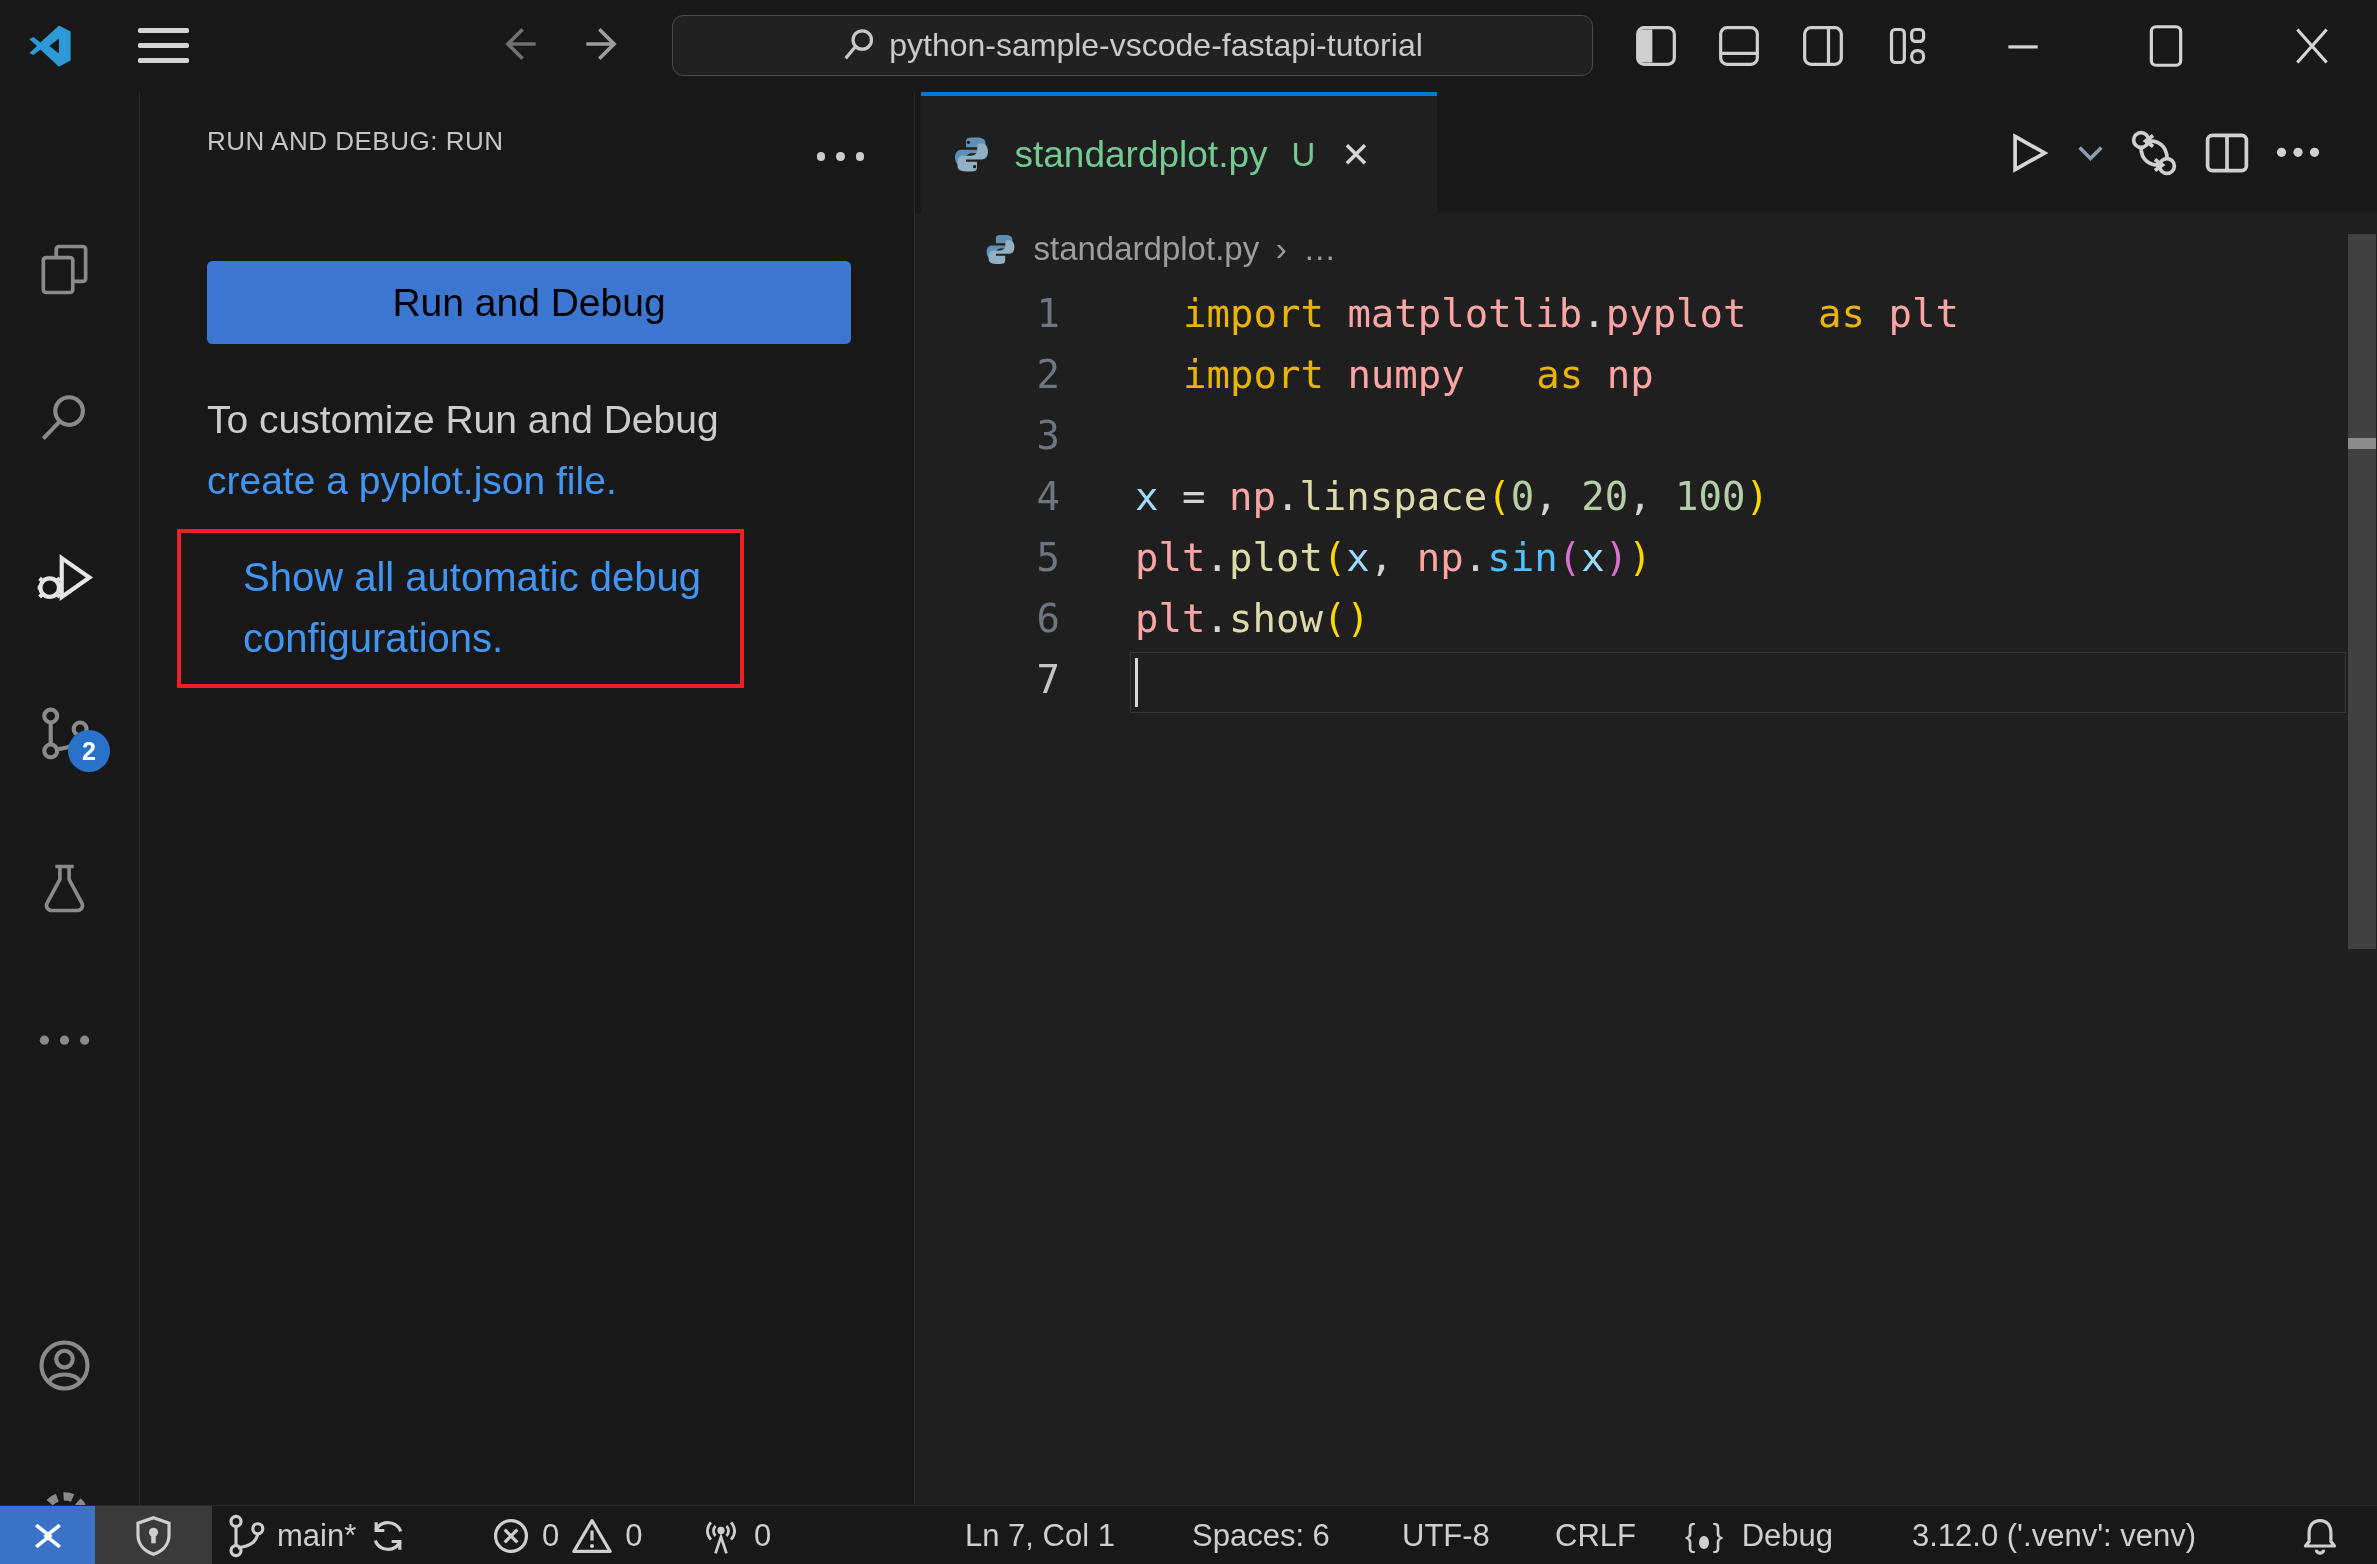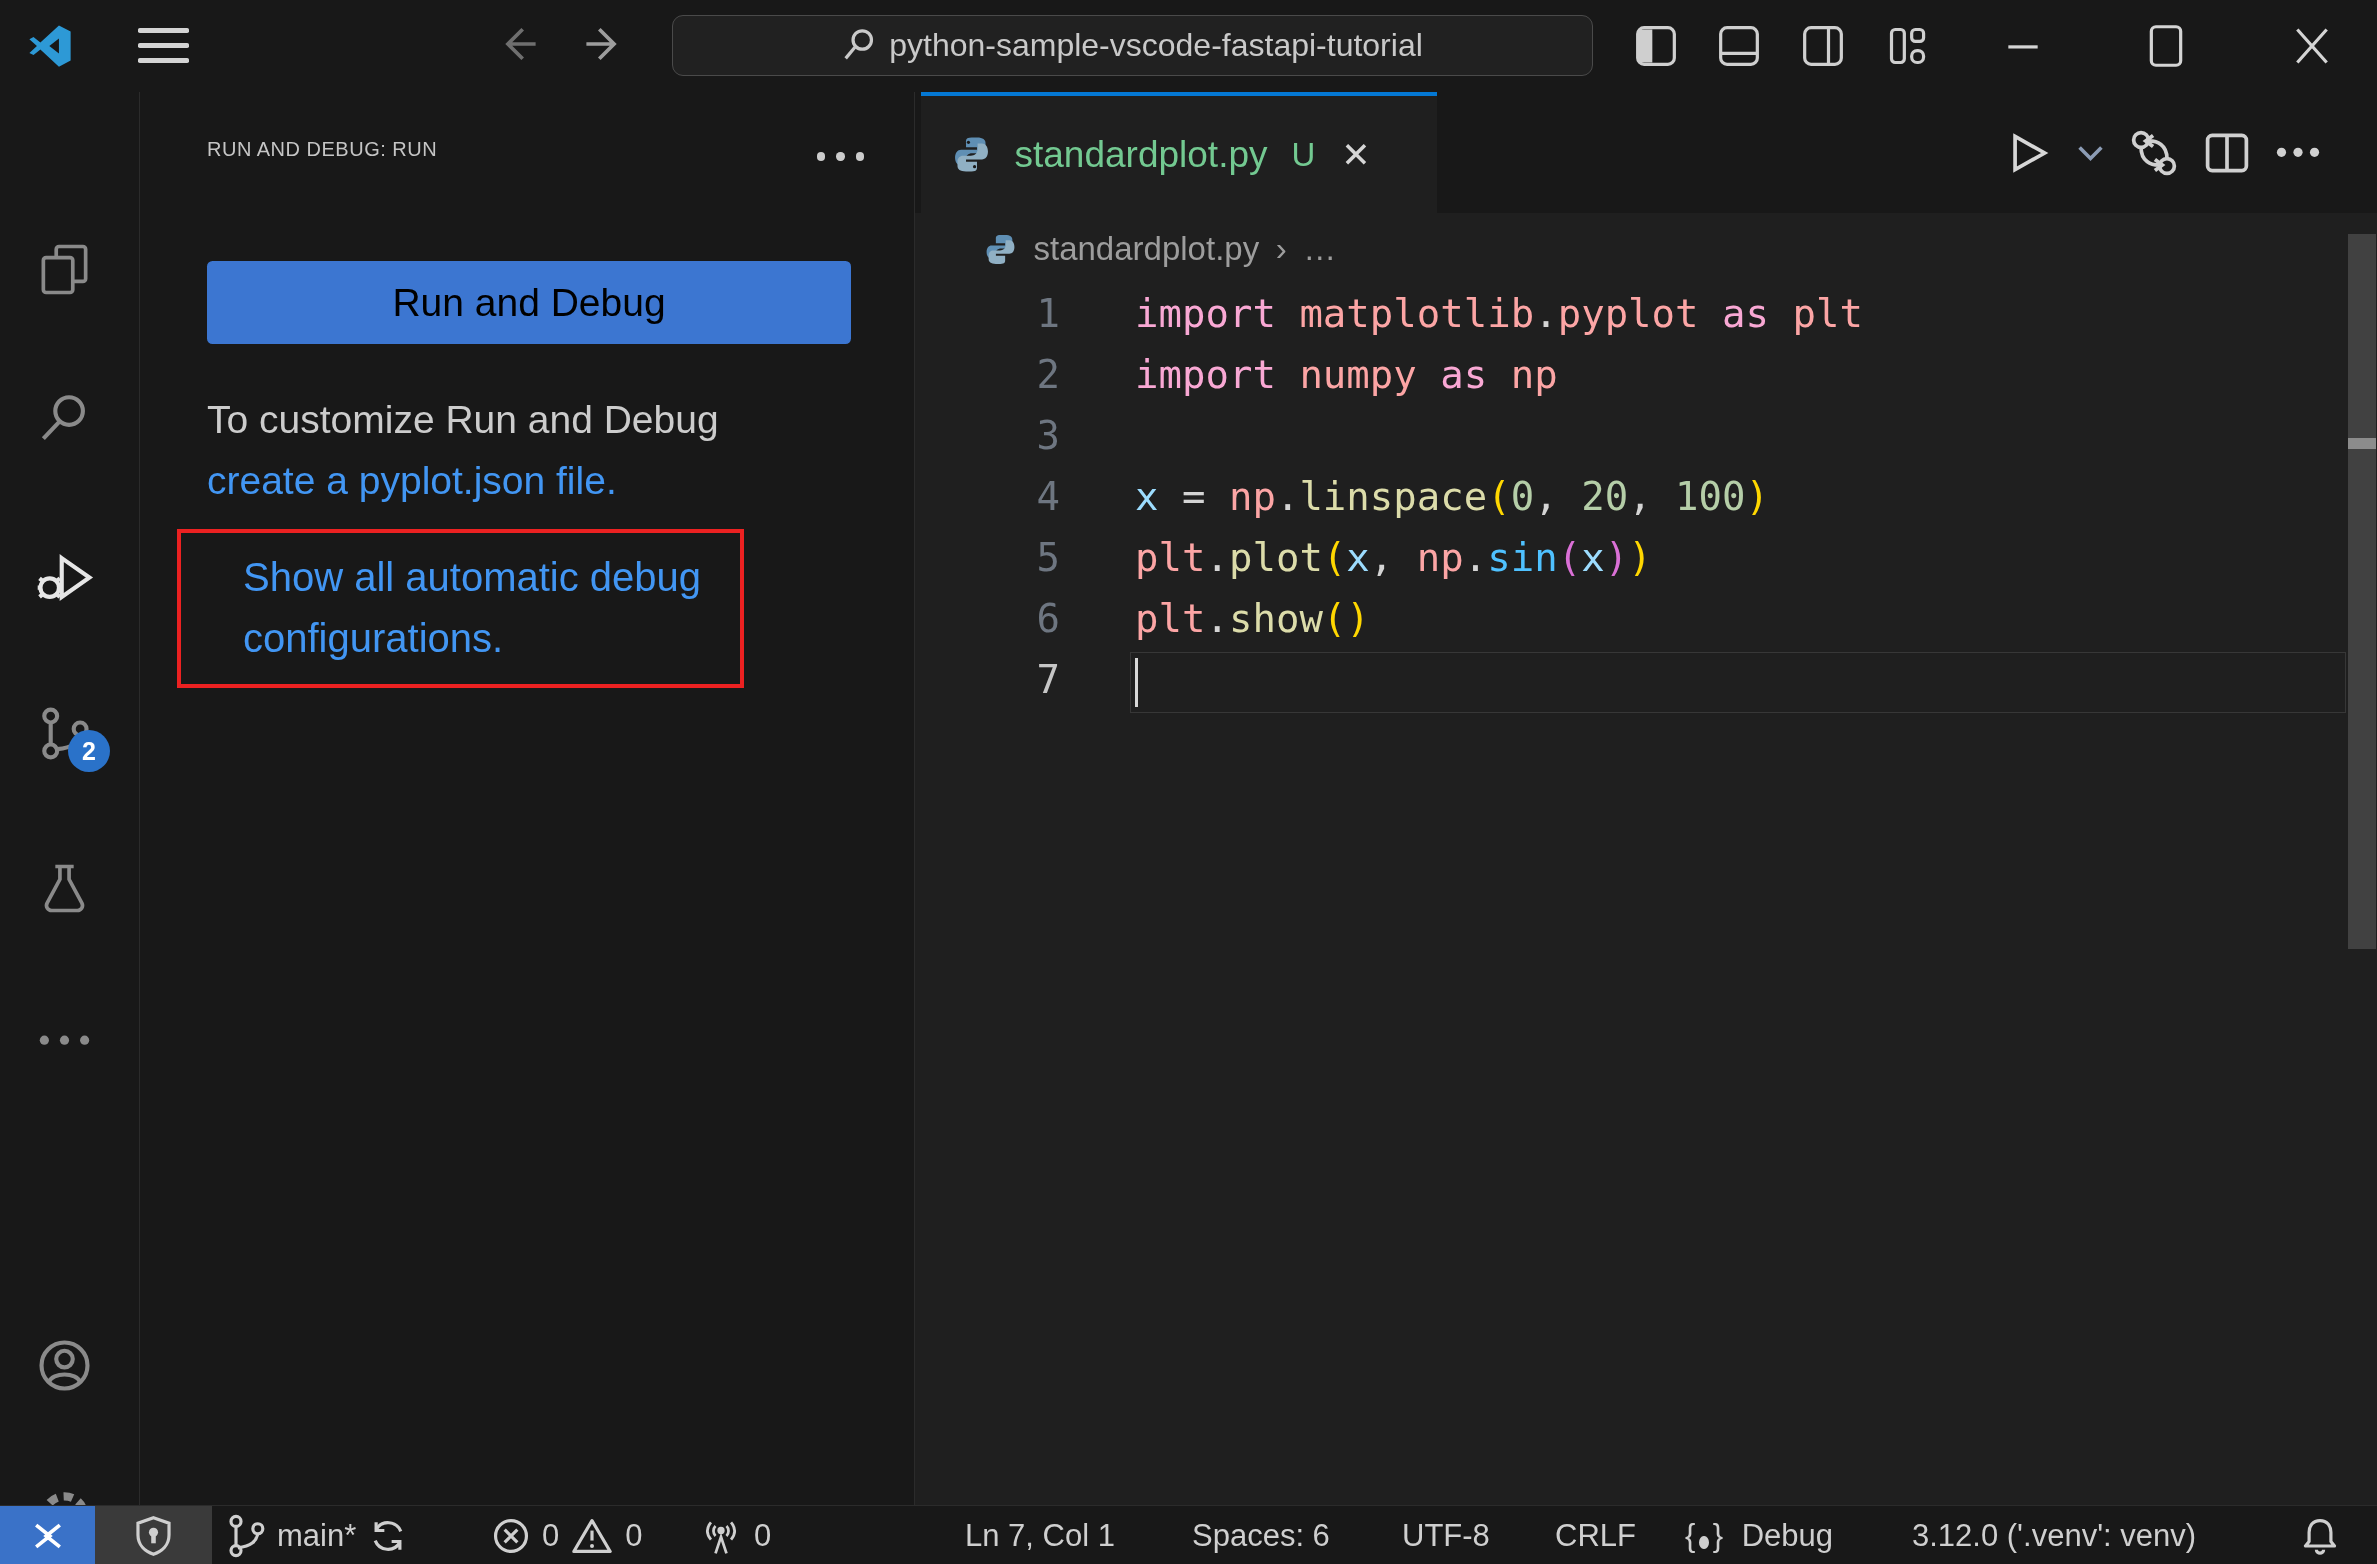--- a/index.html
+++ b/index.html
@@ -20,21 +20,21 @@
   
   #activitybar{position:absolute;left:0;top:92px;width:139px;height:1413px;background:#181818;border-right:0.9px solid #2b2b2b;}
   .ab-icon{position:absolute;left:17.4px;width:95px;height:59px;display:flex;align-items:center;justify-content:center;}
   .badge{position:absolute;border-radius:50%;background:var(--badge);color:#fff;font-size:25px;font-weight:bold;
          display:flex;align-items:center;justify-content:center;}
   #br-badge{position:absolute;left:53px;top:1432px;width:62px;height:40px;border-radius:13px;background:#4a4a4a;
             color:#ececec;font-size:25px;font-weight:bold;display:flex;align-items:center;justify-content:center;}
 
   
   #sidebar{position:absolute;left:140px;top:92px;width:774px;height:1413px;background:#181818;}
-  #sidebar-header{position:absolute;left:67px;top:46px;font-size:20px;color:#c5c5c5;letter-spacing:0.5px;}
+  #sidebar-header{position:absolute;left:67px;top:34px;font-size:26px;color:#c5c5c5;letter-spacing:0.5px;}
   #sidebar-more{position:absolute;left:677px;top:48px;width:55px;height:33px;display:flex;align-items:center;gap:11px;cursor:pointer;}
   #sidebar-more i{width:8.3px;height:8.3px;border-radius:50%;background:#cccccc;}
   #run-debug-btn{position:absolute;left:67px;top:169px;width:644px;height:83px;border:none;border-radius:5.5px;
                  background:var(--button);color:#000000;font-size:39px;font-family:"Liberation Sans",sans-serif;cursor:pointer;}
   #customize-text{position:absolute;left:67px;top:297px;font-size:39px;line-height:61px;color:#cccccc;}
   .link{color:var(--link);cursor:pointer;}
   #red-box{position:absolute;left:37px;top:437px;width:567px;height:159px;border:4.6px solid var(--red);box-sizing:border-box;}
   #auto-debug-link{position:absolute;left:67px;top:455px;font-size:40px;line-height:61px;color:var(--link);cursor:pointer;margin-left:36px;}
 
   
@@ -47,21 +47,21 @@
   #tab-dirty{margin-left:24px;font-size:33px;color:var(--untracked);}
   #tab-close{margin-left:26px;font-size:35px;color:#d6d6d6;cursor:pointer;}
   #editor-toolbar{position:absolute;left:1089px;top:0;height:121px;display:flex;align-items:center;gap:24px;}
   #breadcrumb{position:absolute;left:69px;top:121px;height:72px;display:flex;align-items:center;gap:16.5px;
               font-size:33px;color:#9d9d9d;}
   #code-rows{position:absolute;left:0;top:191px;width:1463px;font-family:"DejaVu Sans Mono","Liberation Mono",monospace;font-size:39px;}
   .code-row{height:61px;display:flex;align-items:center;}
   .gutter{width:145px;text-align:right;color:#6e7681;flex:0 0 auto;}
   .gutter.active{color:#c6c6c6;}
   .code-text{margin-left:75px;white-space:pre;color:#d4d4d4;}
-  .tk-kw{color:#f9a8d4;} .tk-mod{color:#fca5a5;} .tk-fn{color:#dcdcaa;} .tk-fnb{color:#4fc1ff;}
+  .tk-kw{color:#eab308;margin-left:48px;} .tk-mod{color:#fca5a5;} .tk-fn{color:#dcdcaa;} .tk-fnb{color:#4fc1ff;}
   .tk-var{color:#9cdcfe;} .tk-num{color:#b5cea8;} .tk-op{color:#d4d4d4;} .tk-b1{color:#ffd700;} .tk-b2{color:#da70d6;}
   #current-line{position:absolute;left:215px;top:560px;width:1216px;height:61px;border:1.8px solid #373737;box-sizing:border-box;}
   #cursor{position:absolute;left:220px;top:566px;width:2.8px;height:49px;background:#d8d8d8;}
   #scrollbar{position:absolute;left:1433px;top:142px;width:27.5px;height:715px;background:#414141;}
   #scroll-marker{position:absolute;left:0;top:204px;width:27.5px;height:11px;background:#8c8c8c;}
 
   
   #statusbar{position:absolute;left:0;top:1505px;width:2377px;height:60px;background:#181818;border-top:0.9px solid #2b2b2b;font-size:31px;color:#cfcfcf;}
   .sb-item{position:absolute;top:0;height:60px;display:flex;align-items:center;gap:11px;cursor:pointer;}
   #sb-remote{left:0;width:95px;justify-content:center;background:var(--remote-bg);}

